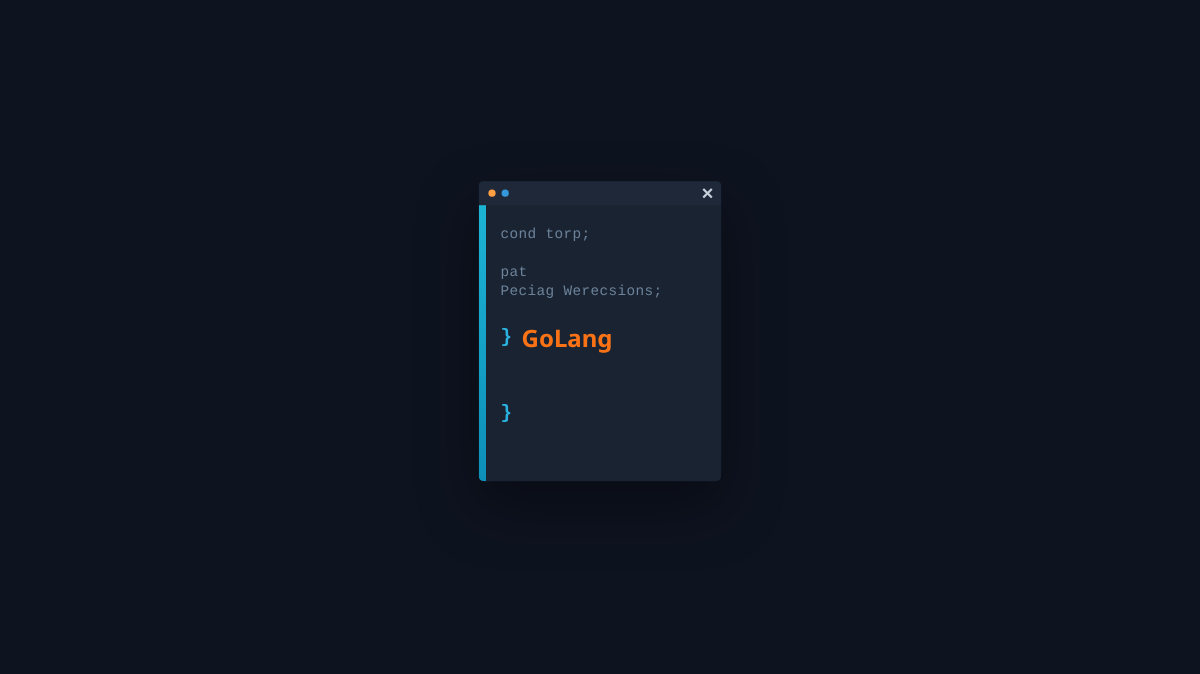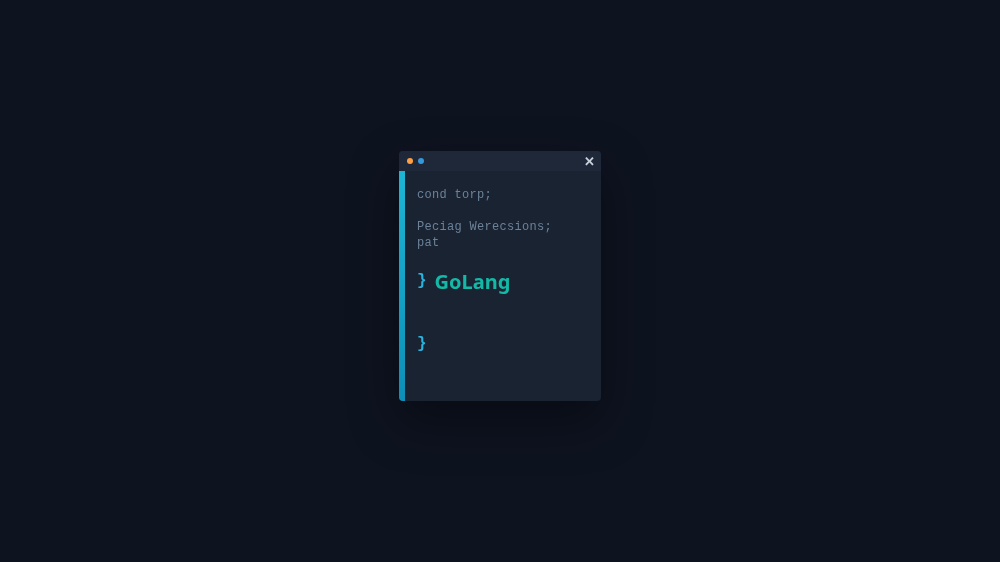--- a/index.html
+++ b/index.html
@@ -81,21 +81,21 @@
       align-items: center;
       gap: 8px;
       margin-top: 16px;
     }
     .brace {
       color: #2bb3e0;
       font-size: 16px;
       font-weight: bold;
     }
     .lang-label {
-      color: #14b8a6;
+      color: #f97316;
       font-size: 20px;
       font-weight: bold;
       font-family: system-ui, -apple-system, sans-serif;
     }
     .end-brace {
       color: #2bb3e0;
       font-size: 16px;
       font-weight: bold;
       margin-top: 40px;
       display: block;
@@ -110,22 +110,22 @@
       <span class="dot dot-orange"></span>
       <span class="dot dot-blue"></span>
     </div>
     <span class="close-btn">✕</span>
   </div>
   <div class="editor-body">
     <div class="gutter"></div>
     <div class="code-area">
       <div class="code-line">cond torp;</div>
       <div class="spacer"></div>
+      <div class="code-line">pat</div>
       <div class="code-line">Peciag Werecsions;</div>
-      <div class="code-line">pat</div>
       <div class="highlight-row">
         <span class="brace">}</span>
         <span class="lang-label">GoLang</span>
       </div>
       <span class="end-brace">}</span>
     </div>
   </div>
 </div>
 
 </body></html>

